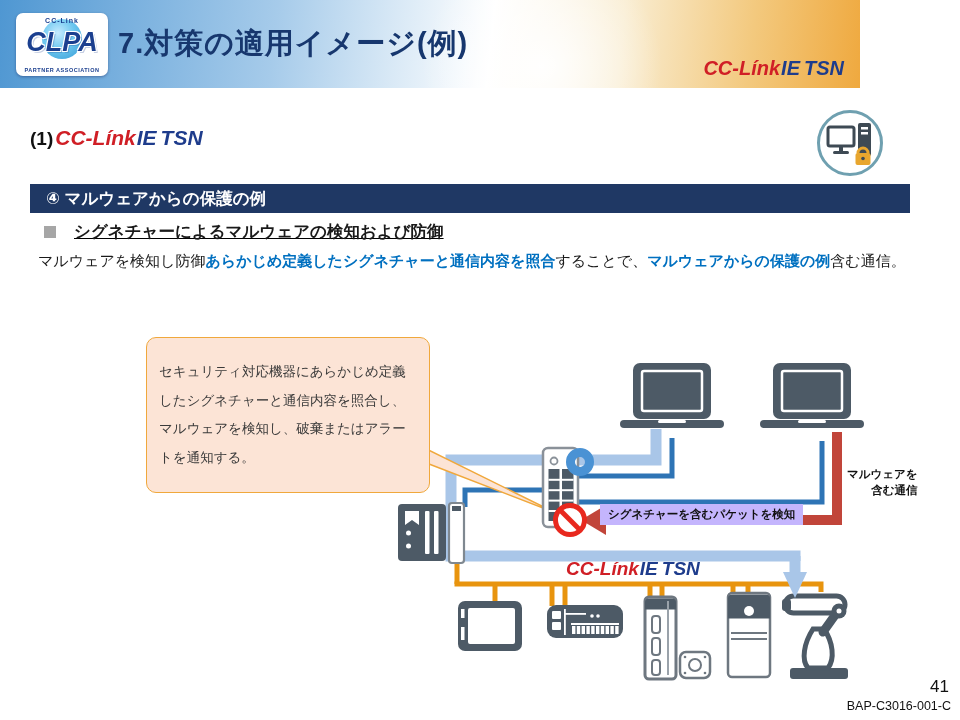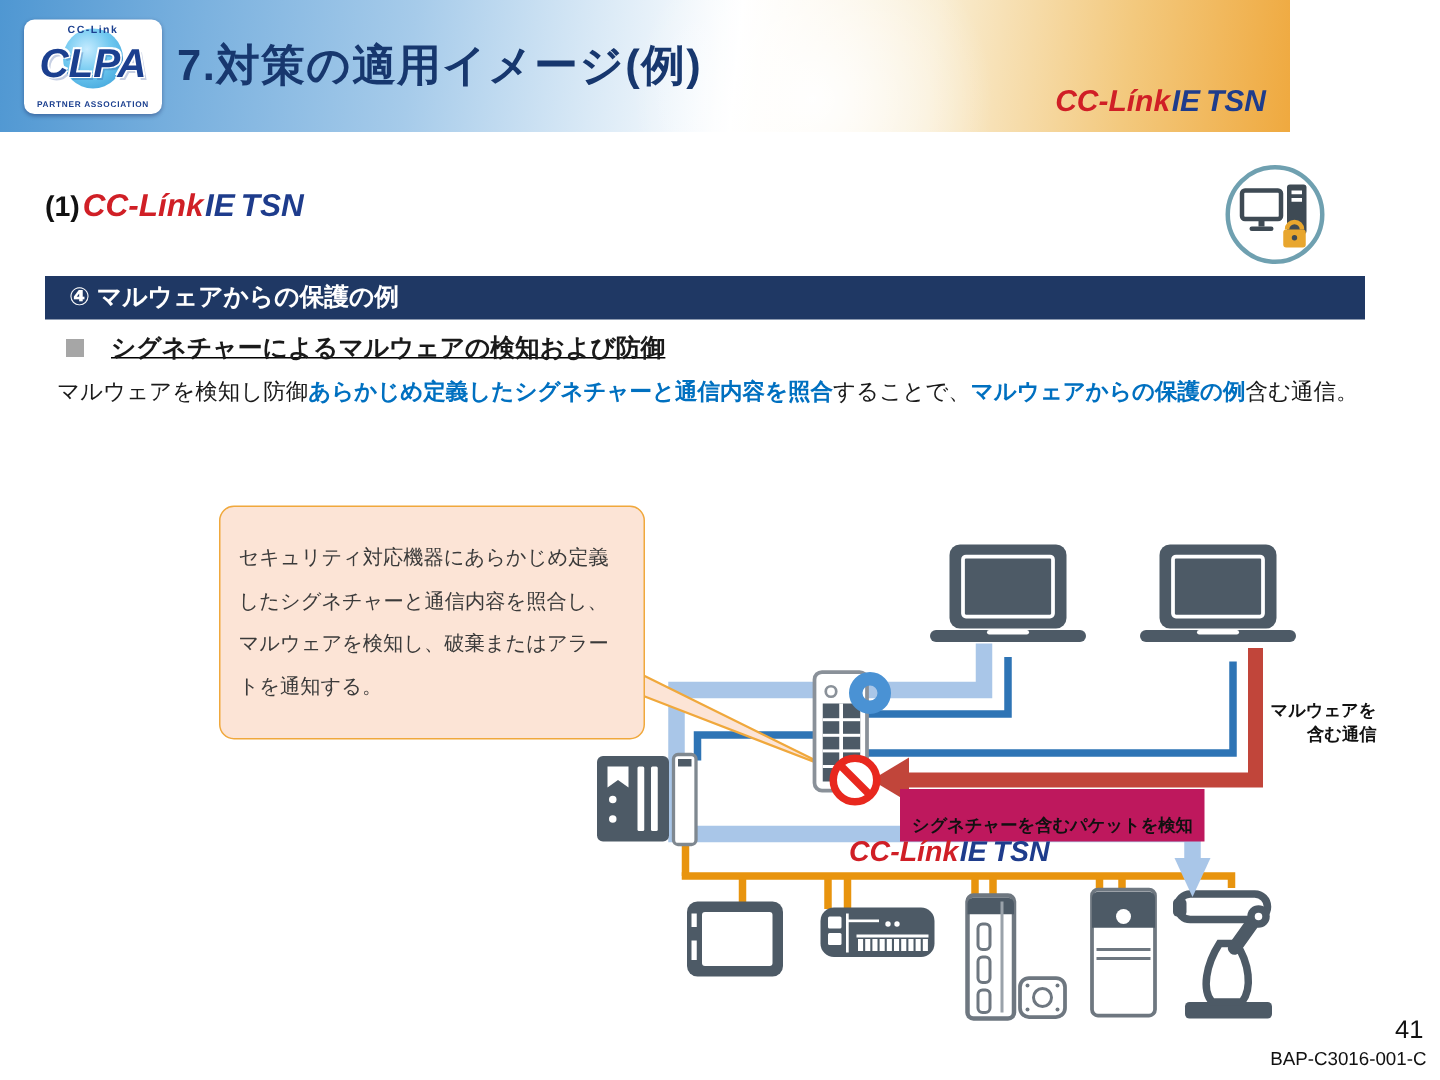--- a/index.html
+++ b/index.html
@@ -46,22 +46,22 @@
   .subheading .txt{font-size:16.5px;font-weight:bold;color:#1a1a1a;}
   .desc{position:absolute;left:38px;top:252px;font-size:15px;color:#1a1a1a;white-space:nowrap;}
   .t-blue{color:#0070c0;font-weight:bold;}
   
   .callout{
     position:absolute;left:146px;top:337px;width:258px;
     background:#fce4d6;border:1.5px solid #f0a83c;border-radius:10px;
     padding:20px 12px;font-size:13.5px;line-height:2.12;color:#3a3a3a;
   }
   .malware-label{position:absolute;left:847px;top:467px;font-size:11.5px;font-weight:bold;color:#111;white-space:pre-line;line-height:1.35;text-align:right;}
-  .detect-label{position:absolute;left:600px;top:526px;background:#be185d;color:#111;
-    font-size:11.5px;font-weight:bold;padding:17px 8px 3px 8px;white-space:nowrap;}
+  .detect-label{position:absolute;left:600px;top:504px;background:#c4b5fd;color:#111;
+    font-size:11.5px;font-weight:bold;padding:3px 8px 3px 8px;white-space:nowrap;}
   .net-brand{position:absolute;left:566px;top:558px;font-size:19px;}
   
   .page-num{position:absolute;right:11px;top:677px;font-size:17px;color:#111;}
   .doc-num{position:absolute;right:9px;top:699px;font-size:12.5px;color:#111;}
   .diagram-svg{position:absolute;left:0;top:350px;}
 </style>
 </head>
 <body>
 
 <div class="header">

